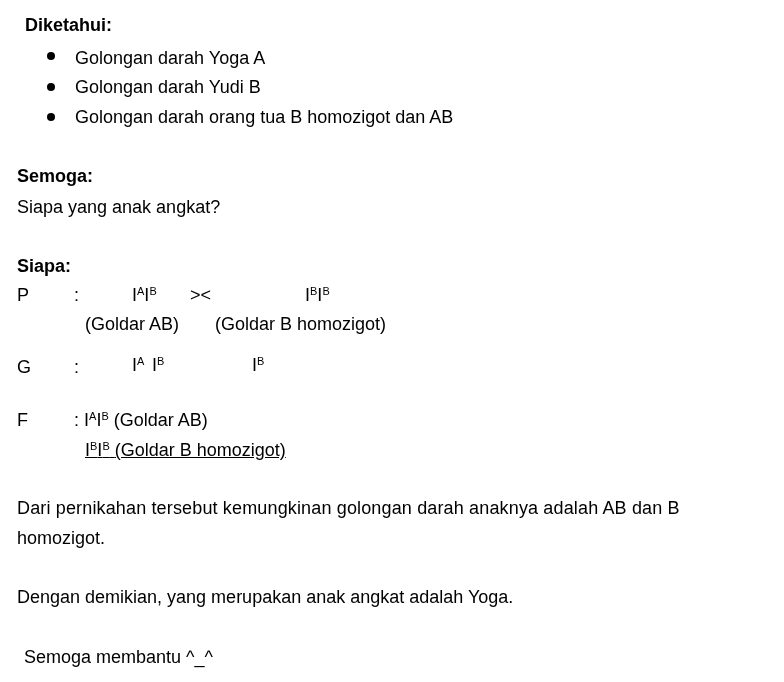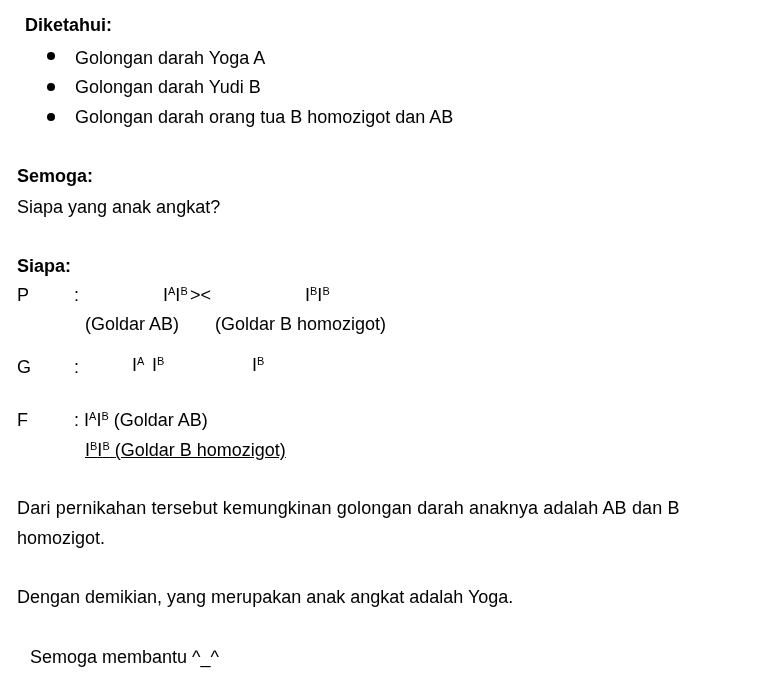--- a/index.html
+++ b/index.html
@@ -26,21 +26,21 @@
 <div class="bullet" style="left:47px; top:113px;"></div>
 <div class="line" style="left:75px; top:106px;">Golongan darah orang tua B homozigot dan AB</div>
 
 <div class="line bold" style="left:17px; top:165px;">Semoga:</div>
 <div class="line" style="left:17px; top:196px;">Siapa yang anak angkat?</div>
 
 <div class="line bold" style="left:17px; top:255px;">Siapa:</div>
 
 <div class="line" style="left:17px; top:284px;">P</div>
 <div class="line" style="left:74px; top:284px;">:</div>
-<div class="line" style="left:132px; top:284px;margin-left:31px;"><span>I</span><sup>A</sup><span>I</span><sup>B</sup></div>
+<div class="line" style="left:132px; top:284px;"><span>I</span><sup>A</sup><span>I</span><sup>B</sup></div>
 <div class="line" style="left:190px; top:284px;">&gt;&lt;</div>
 <div class="line" style="left:305px; top:284px;"><span>I</span><sup>B</sup><span>I</span><sup>B</sup></div>
 
 <div class="line" style="left:85px; top:313px;">(Goldar AB)</div>
 <div class="line" style="left:215px; top:313px;">(Goldar B homozigot)</div>
 
 <div class="line" style="left:17px; top:356px;">G</div>
 <div class="line" style="left:74px; top:356px;">:</div>
 <div class="line" style="left:132px; top:354px;"><span>I</span><sup>A</sup></div>
 <div class="line" style="left:152px; top:354px;"><span>I</span><sup>B</sup></div>
@@ -48,13 +48,13 @@
 
 <div class="line" style="left:17px; top:409px;">F</div>
 <div class="line" style="left:74px; top:409px;"><span>:</span> <span>I</span><sup>A</sup><span>I</span><sup>B</sup> <span>(Goldar AB)</span></div>
 <div class="line" style="left:85px; top:439px;text-decoration:underline;"><span>I</span><sup>B</sup><span>I</span><sup>B</sup> <span>(Goldar B homozigot)</span></div>
 
 <div class="line" style="left:17px; top:497px; letter-spacing:0.15px;">Dari pernikahan tersebut kemungkinan golongan darah anaknya adalah AB dan B</div>
 <div class="line" style="left:17px; top:527px;">homozigot.</div>
 
 <div class="line" style="left:17px; top:586px;">Dengan demikian, yang merupakan anak angkat adalah Yoga.</div>
 
-<div class="line" style="left:30px; top:646px;text-align:center;">Semoga membantu ^_^</div>
+<div class="line" style="left:24px; top:646px;text-align:center;">Semoga membantu ^_^</div>
 
 </body></html>

